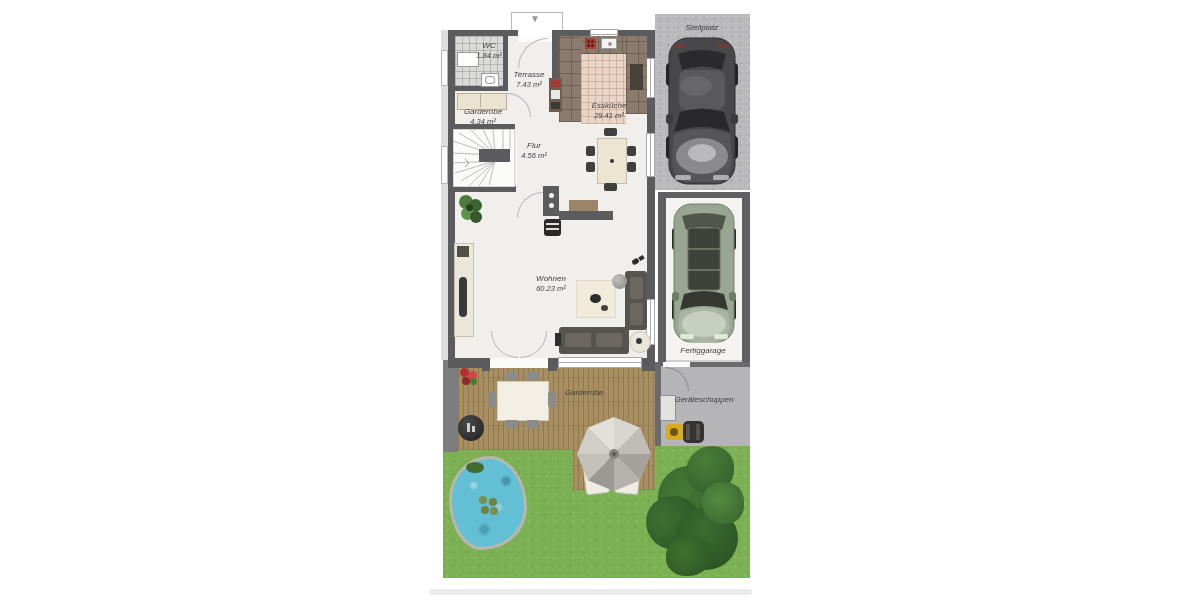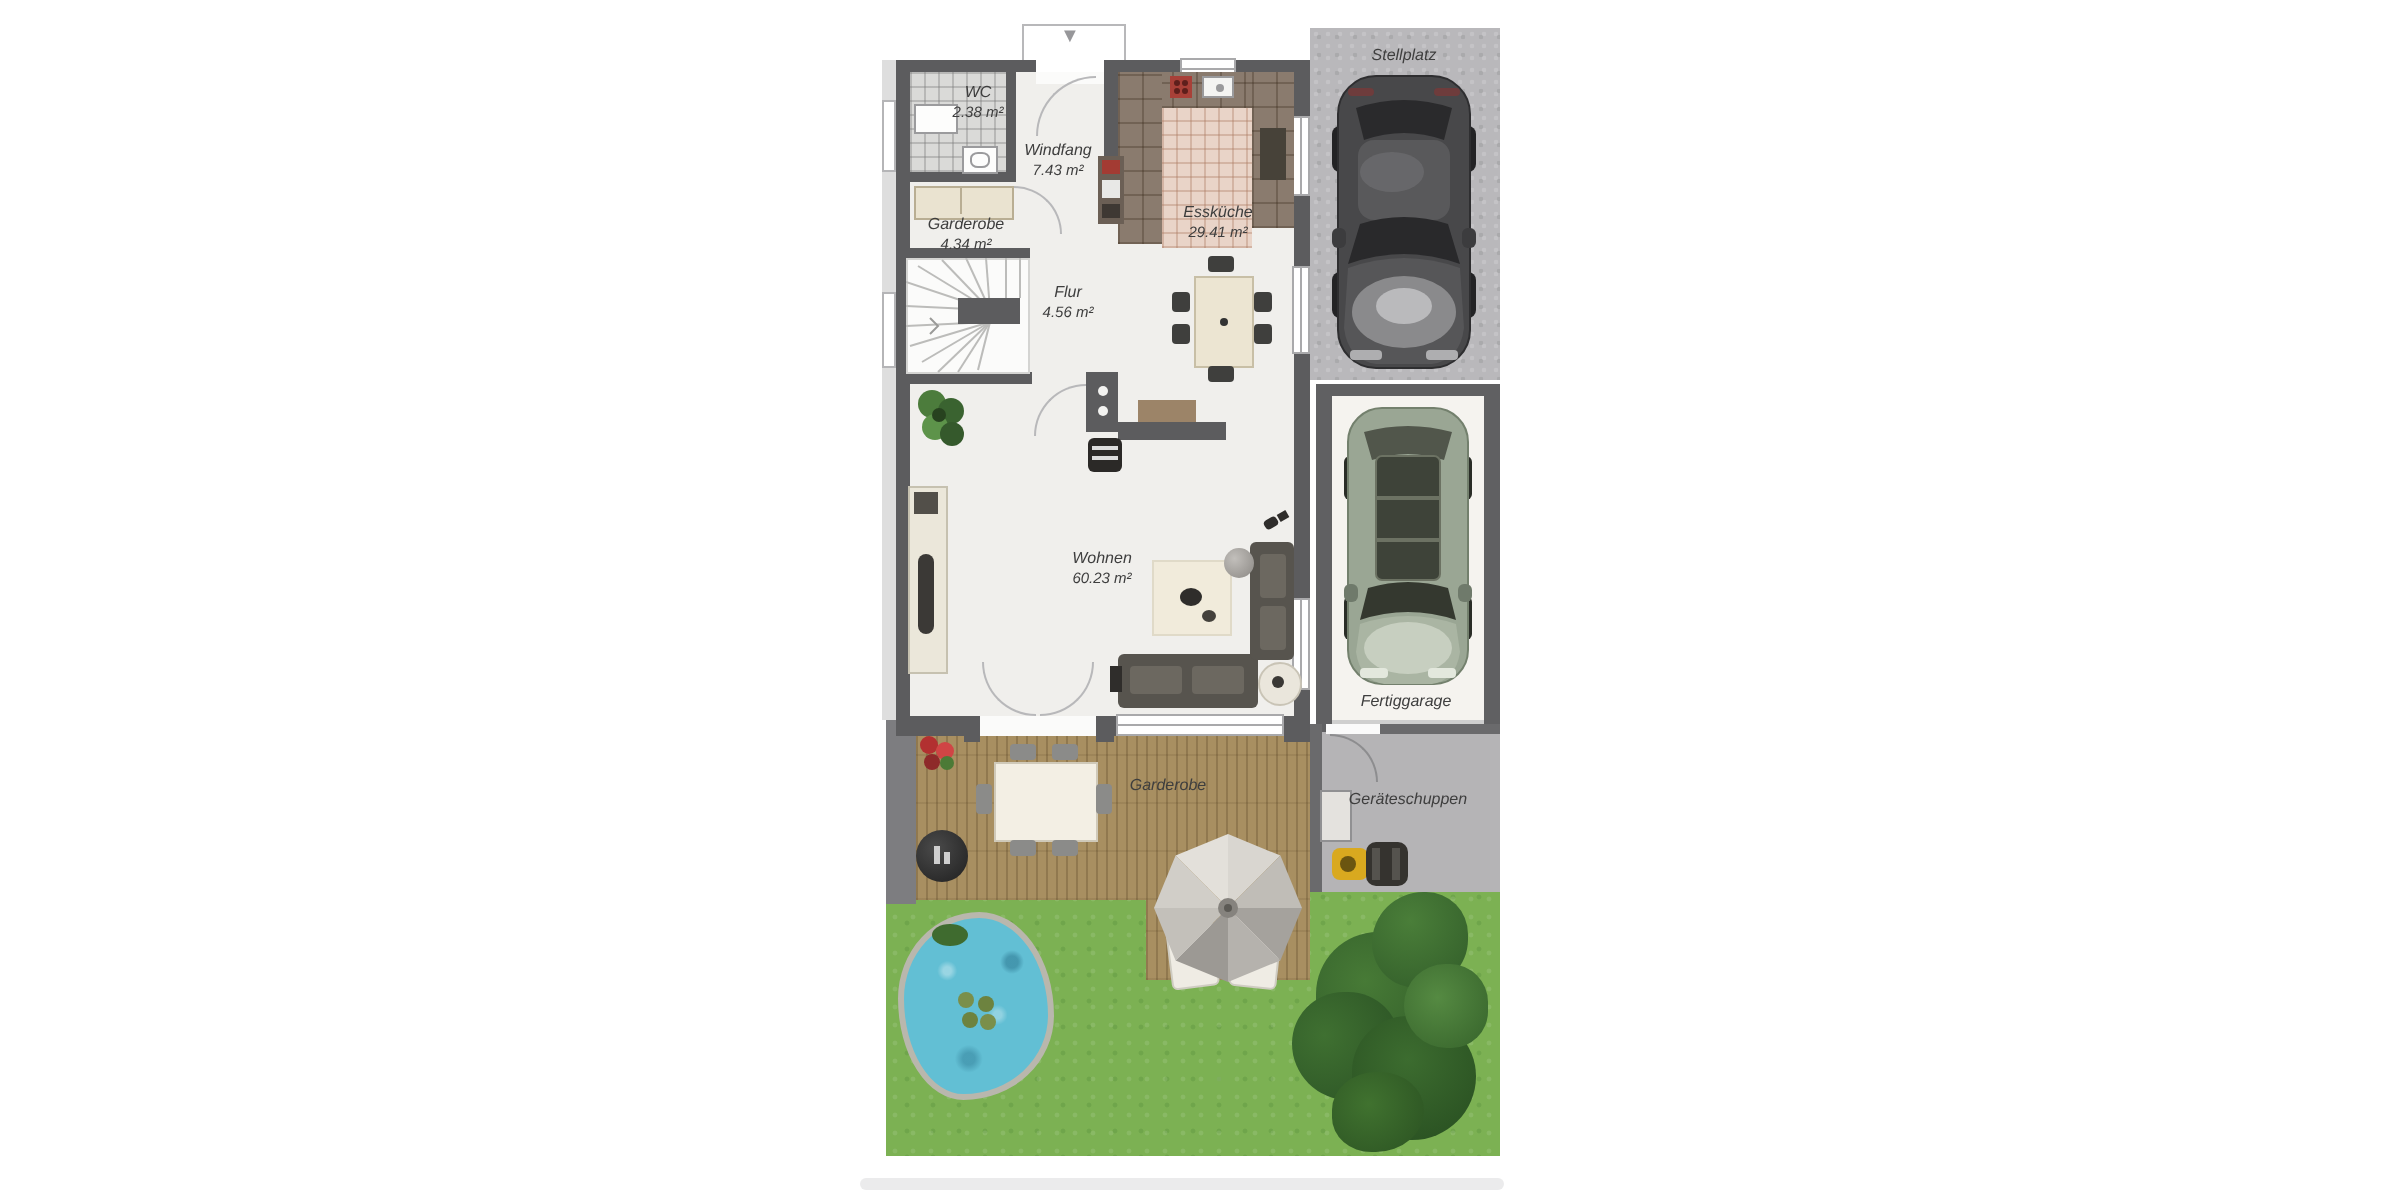--- a/index.html
+++ b/index.html
@@ -198,25 +198,25 @@
 
   <div class="tile-wc" style="left:455px;top:36px;width:50px;height:50px;"></div>
   <div class="abs furn" style="left:457px;top:52px;width:20px;height:13px;background:#fdfdfc;border:1px solid #9b9b9d;z-index:7;"></div>
   <div class="abs furn" style="left:481px;top:73px;width:16px;height:12px;background:#fdfdfc;border:1px solid #9b9b9d;z-index:7;">
       <div style="position:absolute;left:3px;top:2px;width:8px;height:6px;border:1px solid #9b9b9d;border-radius:40%;"></div>
     </div>
   <div class="wall" style="left:455px;top:86px;width:52px;height:5px;z-index:5;"></div>
   <div class="wall" style="left:503px;top:36px;width:5px;height:55px;z-index:5;"></div>
   <div class="lbl" style="left:489px;top:51px;">
       <span class="n">WC</span>
-      <span class="a">2.38 m²</span>
+      <span class="a">1.84 m²</span>
     </div>
 
   <div class="lbl" style="left:529px;top:80px;">
-      <span class="n">Windfang</span>
+      <span class="n">Terrasse</span>
       <span class="a">7.43 m²</span>
     </div>
 
   <div class="abs furn" style="left:457px;top:93px;width:48px;height:15px;background:#eae3d0;border:1px solid #b9ae93;z-index:7;">
       <div style="position:absolute;left:22px;top:0;width:1px;height:13px;background:#b9ae93;"></div>
     </div>
   <div class="lbl" style="left:483px;top:117px;">
       <span class="n">Garderobe</span>
       <span class="a">4.34 m²</span>
     </div>

